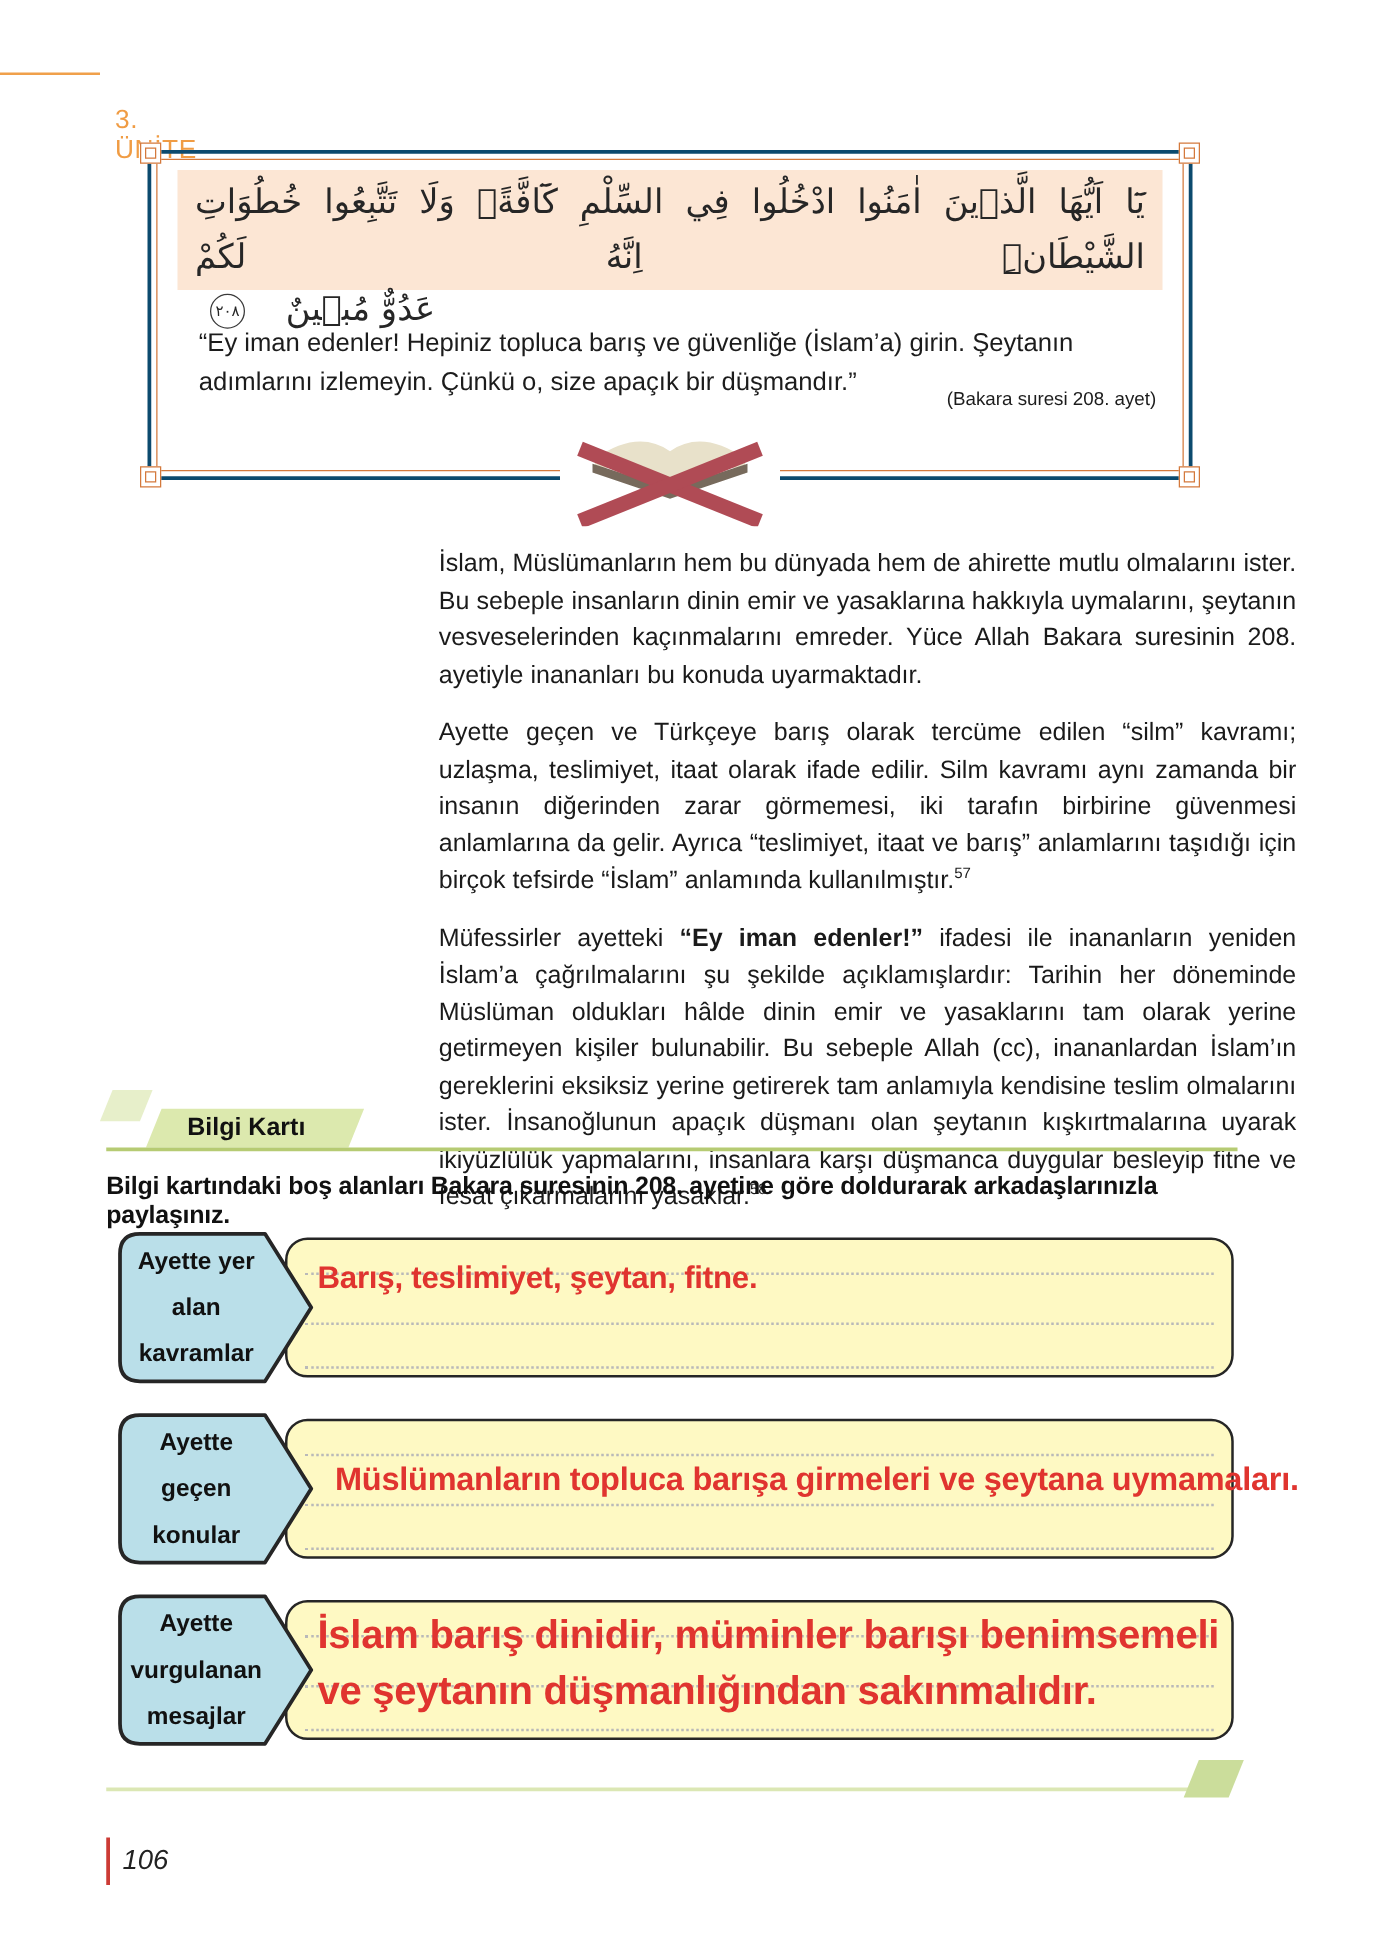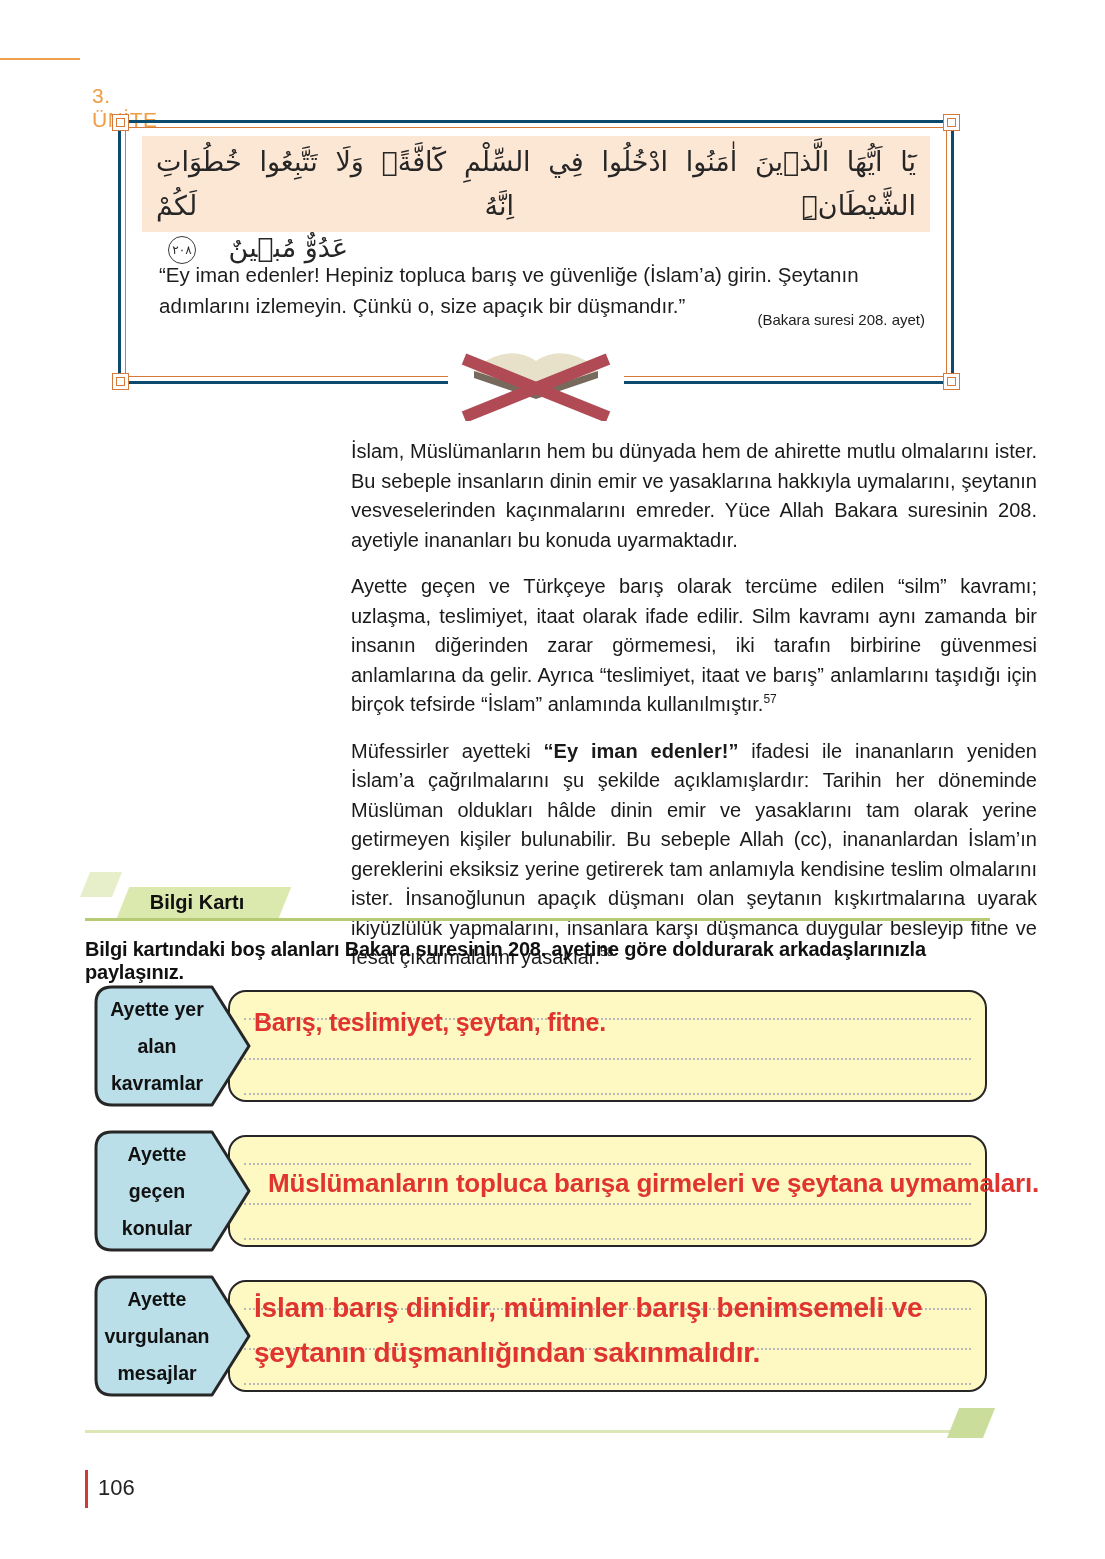--- a/index.html
+++ b/index.html
@@ -73,34 +73,34 @@
   .dotline{position:absolute;left:14px;right:14px;border-top:2.5px dotted #b9b9b9;}
   .dotline.l1{top:26px;}
   .dotline.l2{top:66px;}
   .dotline.l3{top:101px;}
   .answer{
     position:absolute;left:24px;right:8px;color:#e0342f;font-weight:bold;
     letter-spacing:-0.2px;
   }
   .card-1 .answer{top:16px;font-size:25px;}
   .card-2 .answer{top:31px;font-size:26px;white-space:nowrap;margin-left:14px;}
-  .card-3 .answer{top:3px;font-size:28px;line-height:45px;}
+  .card-3 .answer{top:3px;font-size:32px;line-height:45px;}
   .card-label{position:absolute;left:8px;top:0;width:160px;height:124px;z-index:2;}
   .card-label svg{position:absolute;left:0;top:0;}
   .card-label-text{
     position:absolute;left:0;top:0;width:122px;height:124px;
     display:flex;align-items:center;justify-content:center;text-align:center;
     font-size:19.5px;font-weight:bold;color:#111;line-height:37px;padding-left:6px;box-sizing:border-box;
   }
   
   .bottom-rule{position:absolute;left:85px;top:1430px;width:878px;height:3px;background:#dbe7b4;}
   .bottom-par{position:absolute;left:953px;top:1408px;width:36px;height:30px;background:#cbdd9b;transform:skewX(-22deg);}
   .pageno{position:absolute;left:85px;top:1470px;height:38px;}
   .red-bar{position:absolute;left:0;top:0;width:3px;height:38px;background:#cc3b35;}
-  .pageno-text{position:absolute;left:13px;top:5px;font-size:22px;color:#222;}
+  .pageno-text{position:absolute;left:13px;top:5px;font-size:22px;color:#222;font-style:italic;}
 </style>
 </head>
 <body>
 
 <div class="page">
 
   <div class="unit-header">
     <div class="unit-rule"></div>
     <div class="unit-title">3. ÜNİTE</div>
   </div>

